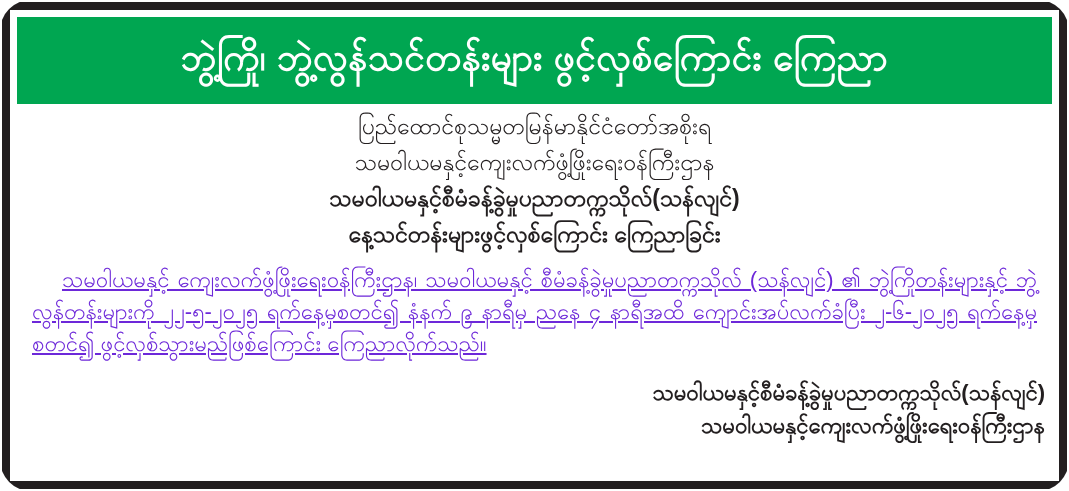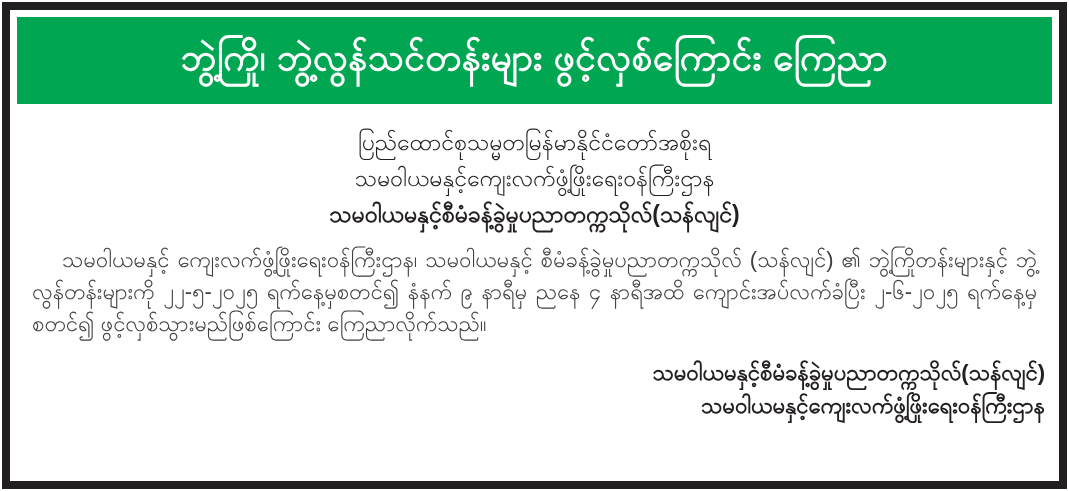--- a/index.html
+++ b/index.html
@@ -7,20 +7,21 @@
     padding: 0;
     background: #ffffff;
     font-family: "Liberation Sans", "DejaVu Sans", sans-serif;
   }
   .stage {
     position: relative;
     width: 1069px;
     height: 491px;
     background: #ffffff;
     overflow: hidden;
+    border-radius: 31px;
   }
   .frame {
     position: absolute;
     left: 2px;
     top: 2px;
     width: 1065px;
     height: 487px;
     box-sizing: border-box;
     border: 8px solid #231F20;
     background: #ffffff;
@@ -34,39 +35,40 @@
     justify-content: center;
   }
   .banner-title {
     color: #ffffff;
     font-size: 37px;
     font-weight: 700;
     letter-spacing: 0.5px;
     white-space: nowrap;
   }
   .heading {
-    margin-top: 20px;
+    margin-top: 4px;
     text-align: center;
     color: #231F20;
   }
   .h-line {
     font-size: 23px;
     line-height: 36px;
     font-weight: 400;
   }
   .h-bold {
     font-weight: 700;
   }
   .para {
     margin: 12px 22px 0 22px;
-    color: #404040;
+    color: #6d28d9;
     font-size: 22px;
     line-height: 32px;
     text-align: justify;
     text-indent: 30px;
+    text-decoration: underline;
   }
   .signature {
     margin: 16px 14px 0 0;
     text-align: right;
     color: #231F20;
     font-size: 22px;
     line-height: 33px;
     font-weight: 700;
   }
 </style>
@@ -77,20 +79,21 @@
   <div class="frame">
 
     <div class="banner">
       <div class="banner-title">ဘွဲ့ကြို၊ ဘွဲ့လွန်သင်တန်းများ ဖွင့်လှစ်ကြောင်း ကြေညာ</div>
     </div>
 
     <div class="heading">
       <div class="h-line">ပြည်ထောင်စုသမ္မတမြန်မာနိုင်ငံတော်အစိုးရ</div>
       <div class="h-line">သမဝါယမနှင့်ကျေးလက်ဖွံ့ဖြိုးရေးဝန်ကြီးဌာန</div>
       <div class="h-line h-bold">သမဝါယမနှင့်စီမံခန့်ခွဲမှုပညာတက္ကသိုလ်(သန်လျင်)</div>
+      <div class="h-line h-bold">နေ့သင်တန်းများဖွင့်လှစ်ကြောင်း ကြေညာခြင်း</div>
     </div>
 
     <div class="para">သမဝါယမနှင့် ကျေးလက်ဖွံ့ဖြိုးရေးဝန်ကြီးဌာန၊ သမဝါယမနှင့် စီမံခန့်ခွဲမှုပညာတက္ကသိုလ် (သန်လျင်) ၏ ဘွဲ့ကြိုတန်းများနှင့် ဘွဲ့လွန်တန်းများကို ၂၂-၅-၂၀၂၅ ရက်နေ့မှစတင်၍ နံနက် ၉ နာရီမှ ညနေ ၄ နာရီအထိ  ကျောင်းအပ်လက်ခံပြီး  ၂-၆-၂၀၂၅  ရက်နေ့မှစတင်၍ ဖွင့်လှစ်သွားမည်ဖြစ်ကြောင်း ကြေညာလိုက်သည်။</div>
 
     <div class="signature">
       <div>သမဝါယမနှင့်စီမံခန့်ခွဲမှုပညာတက္ကသိုလ်(သန်လျင်)</div>
       <div>သမဝါယမနှင့်ကျေးလက်ဖွံ့ဖြိုးရေးဝန်ကြီးဌာန</div>
     </div>
 
   </div>

